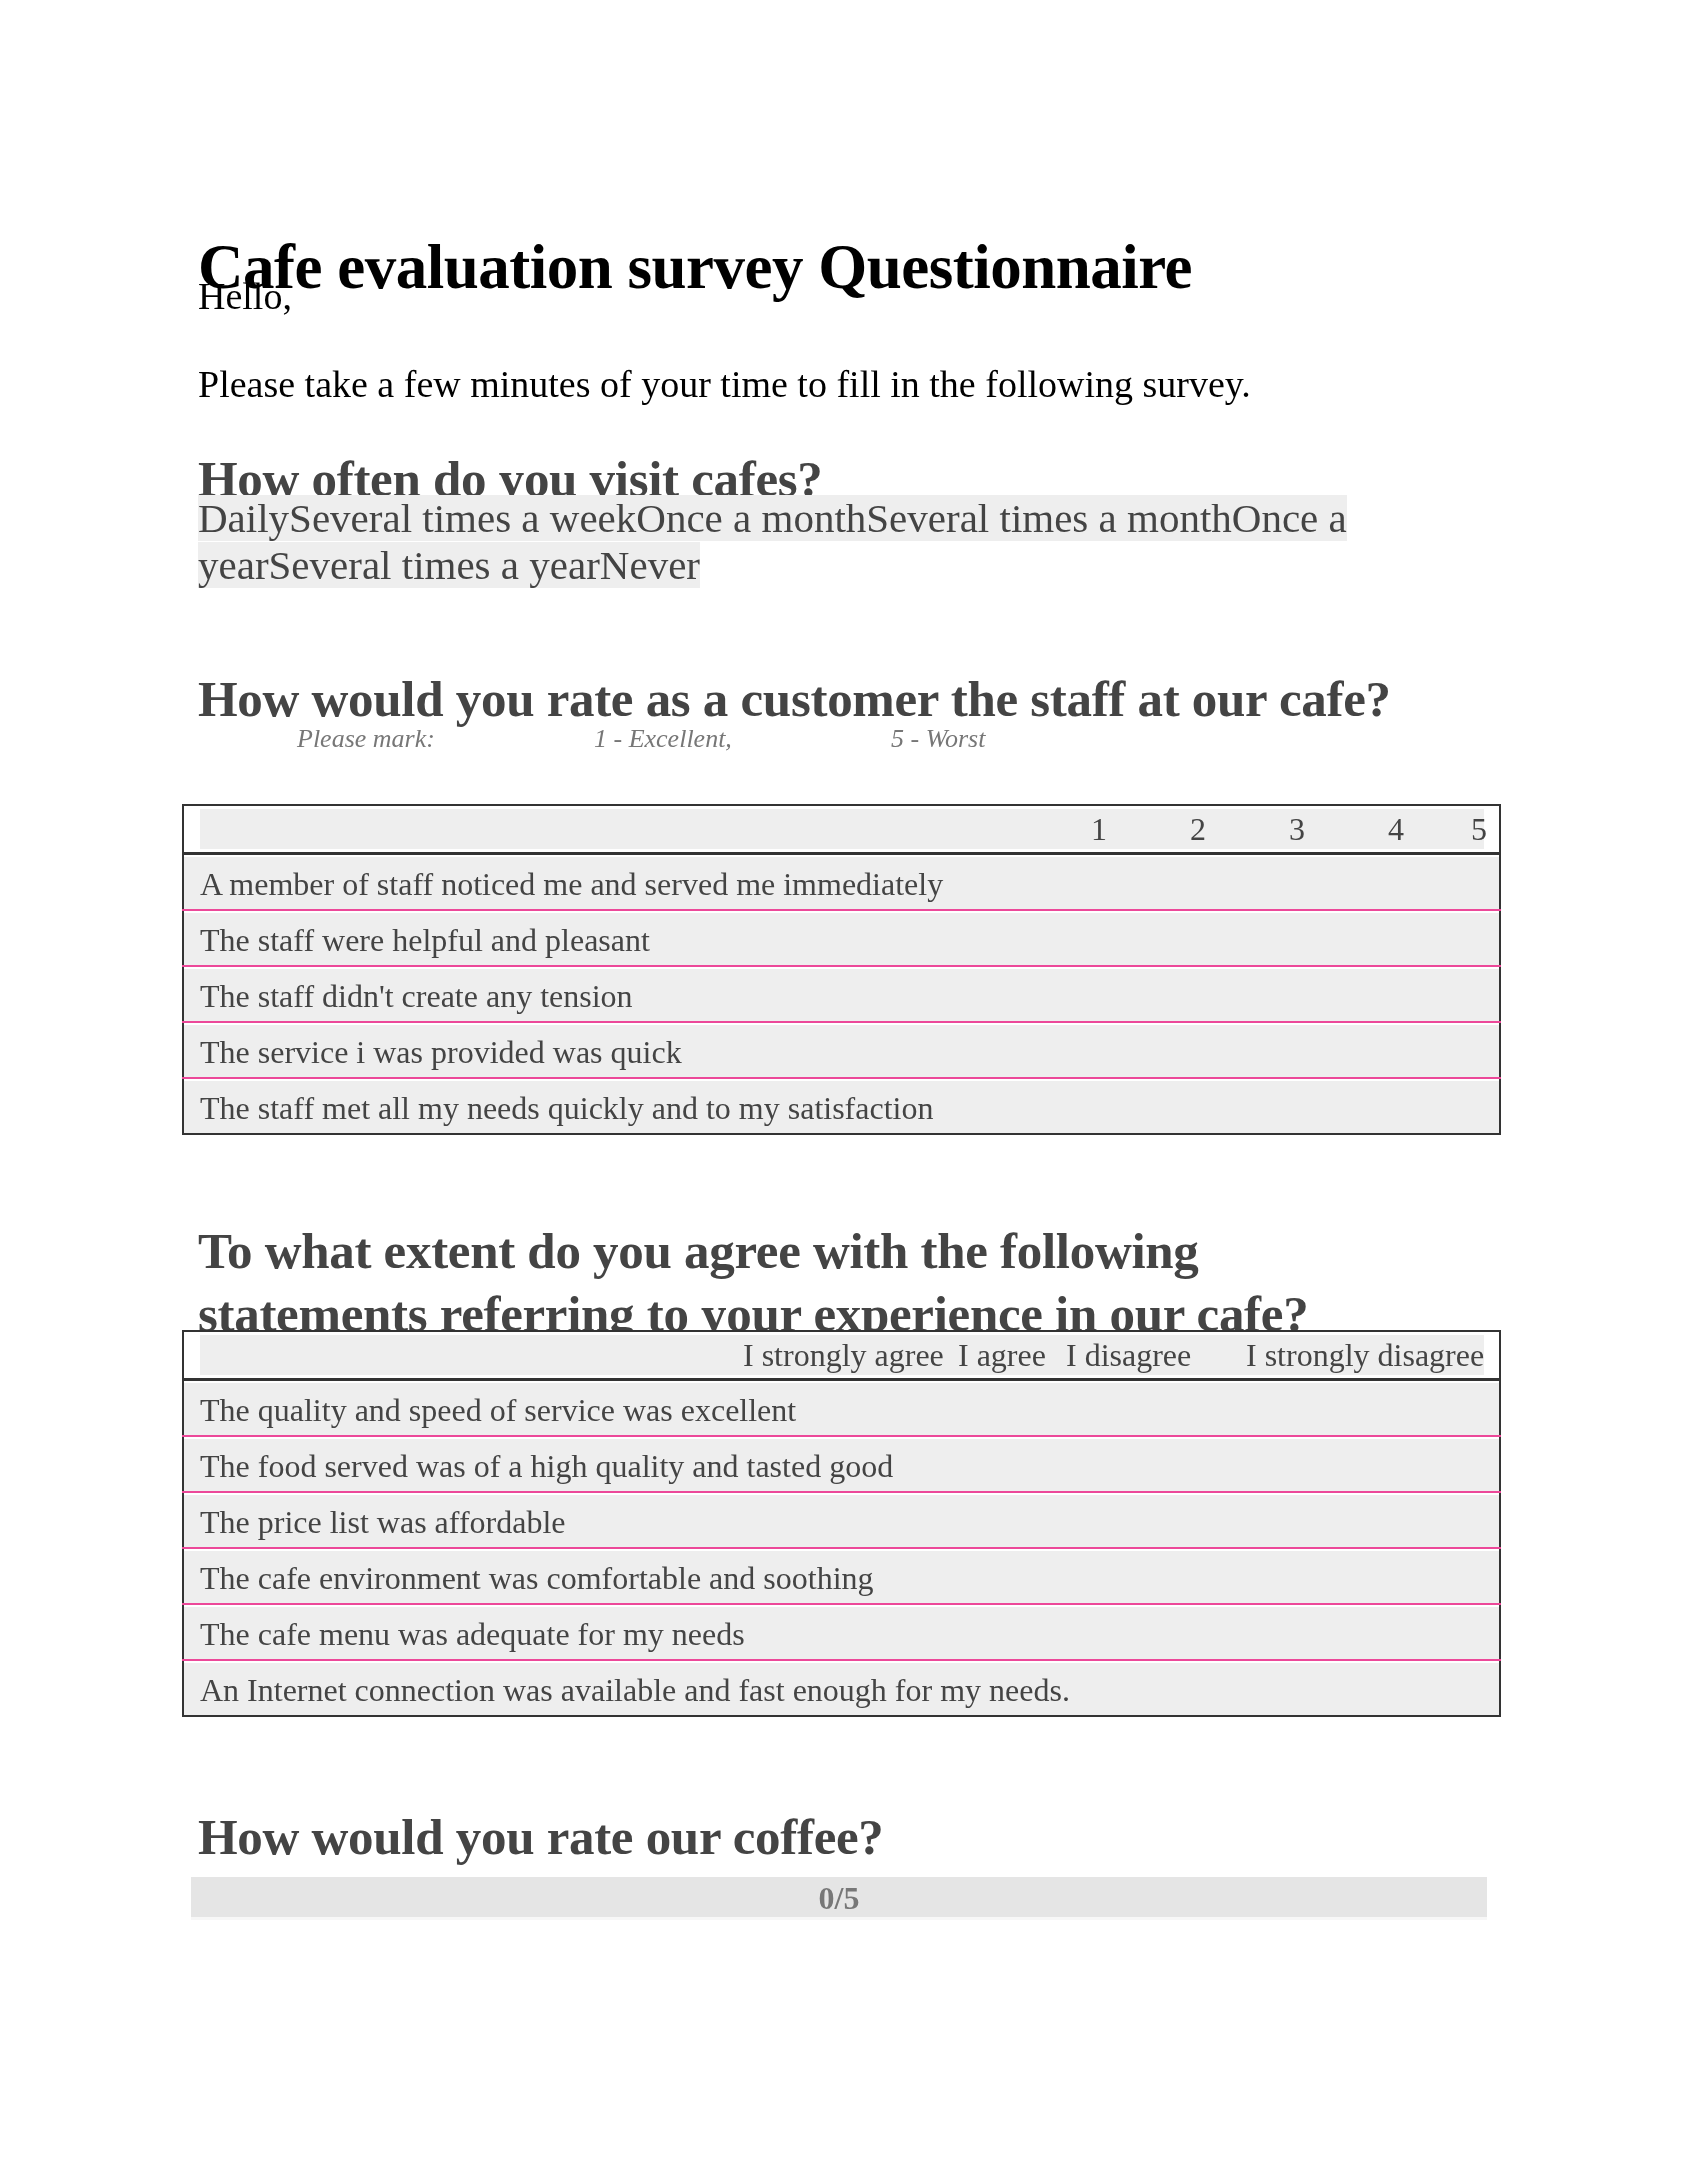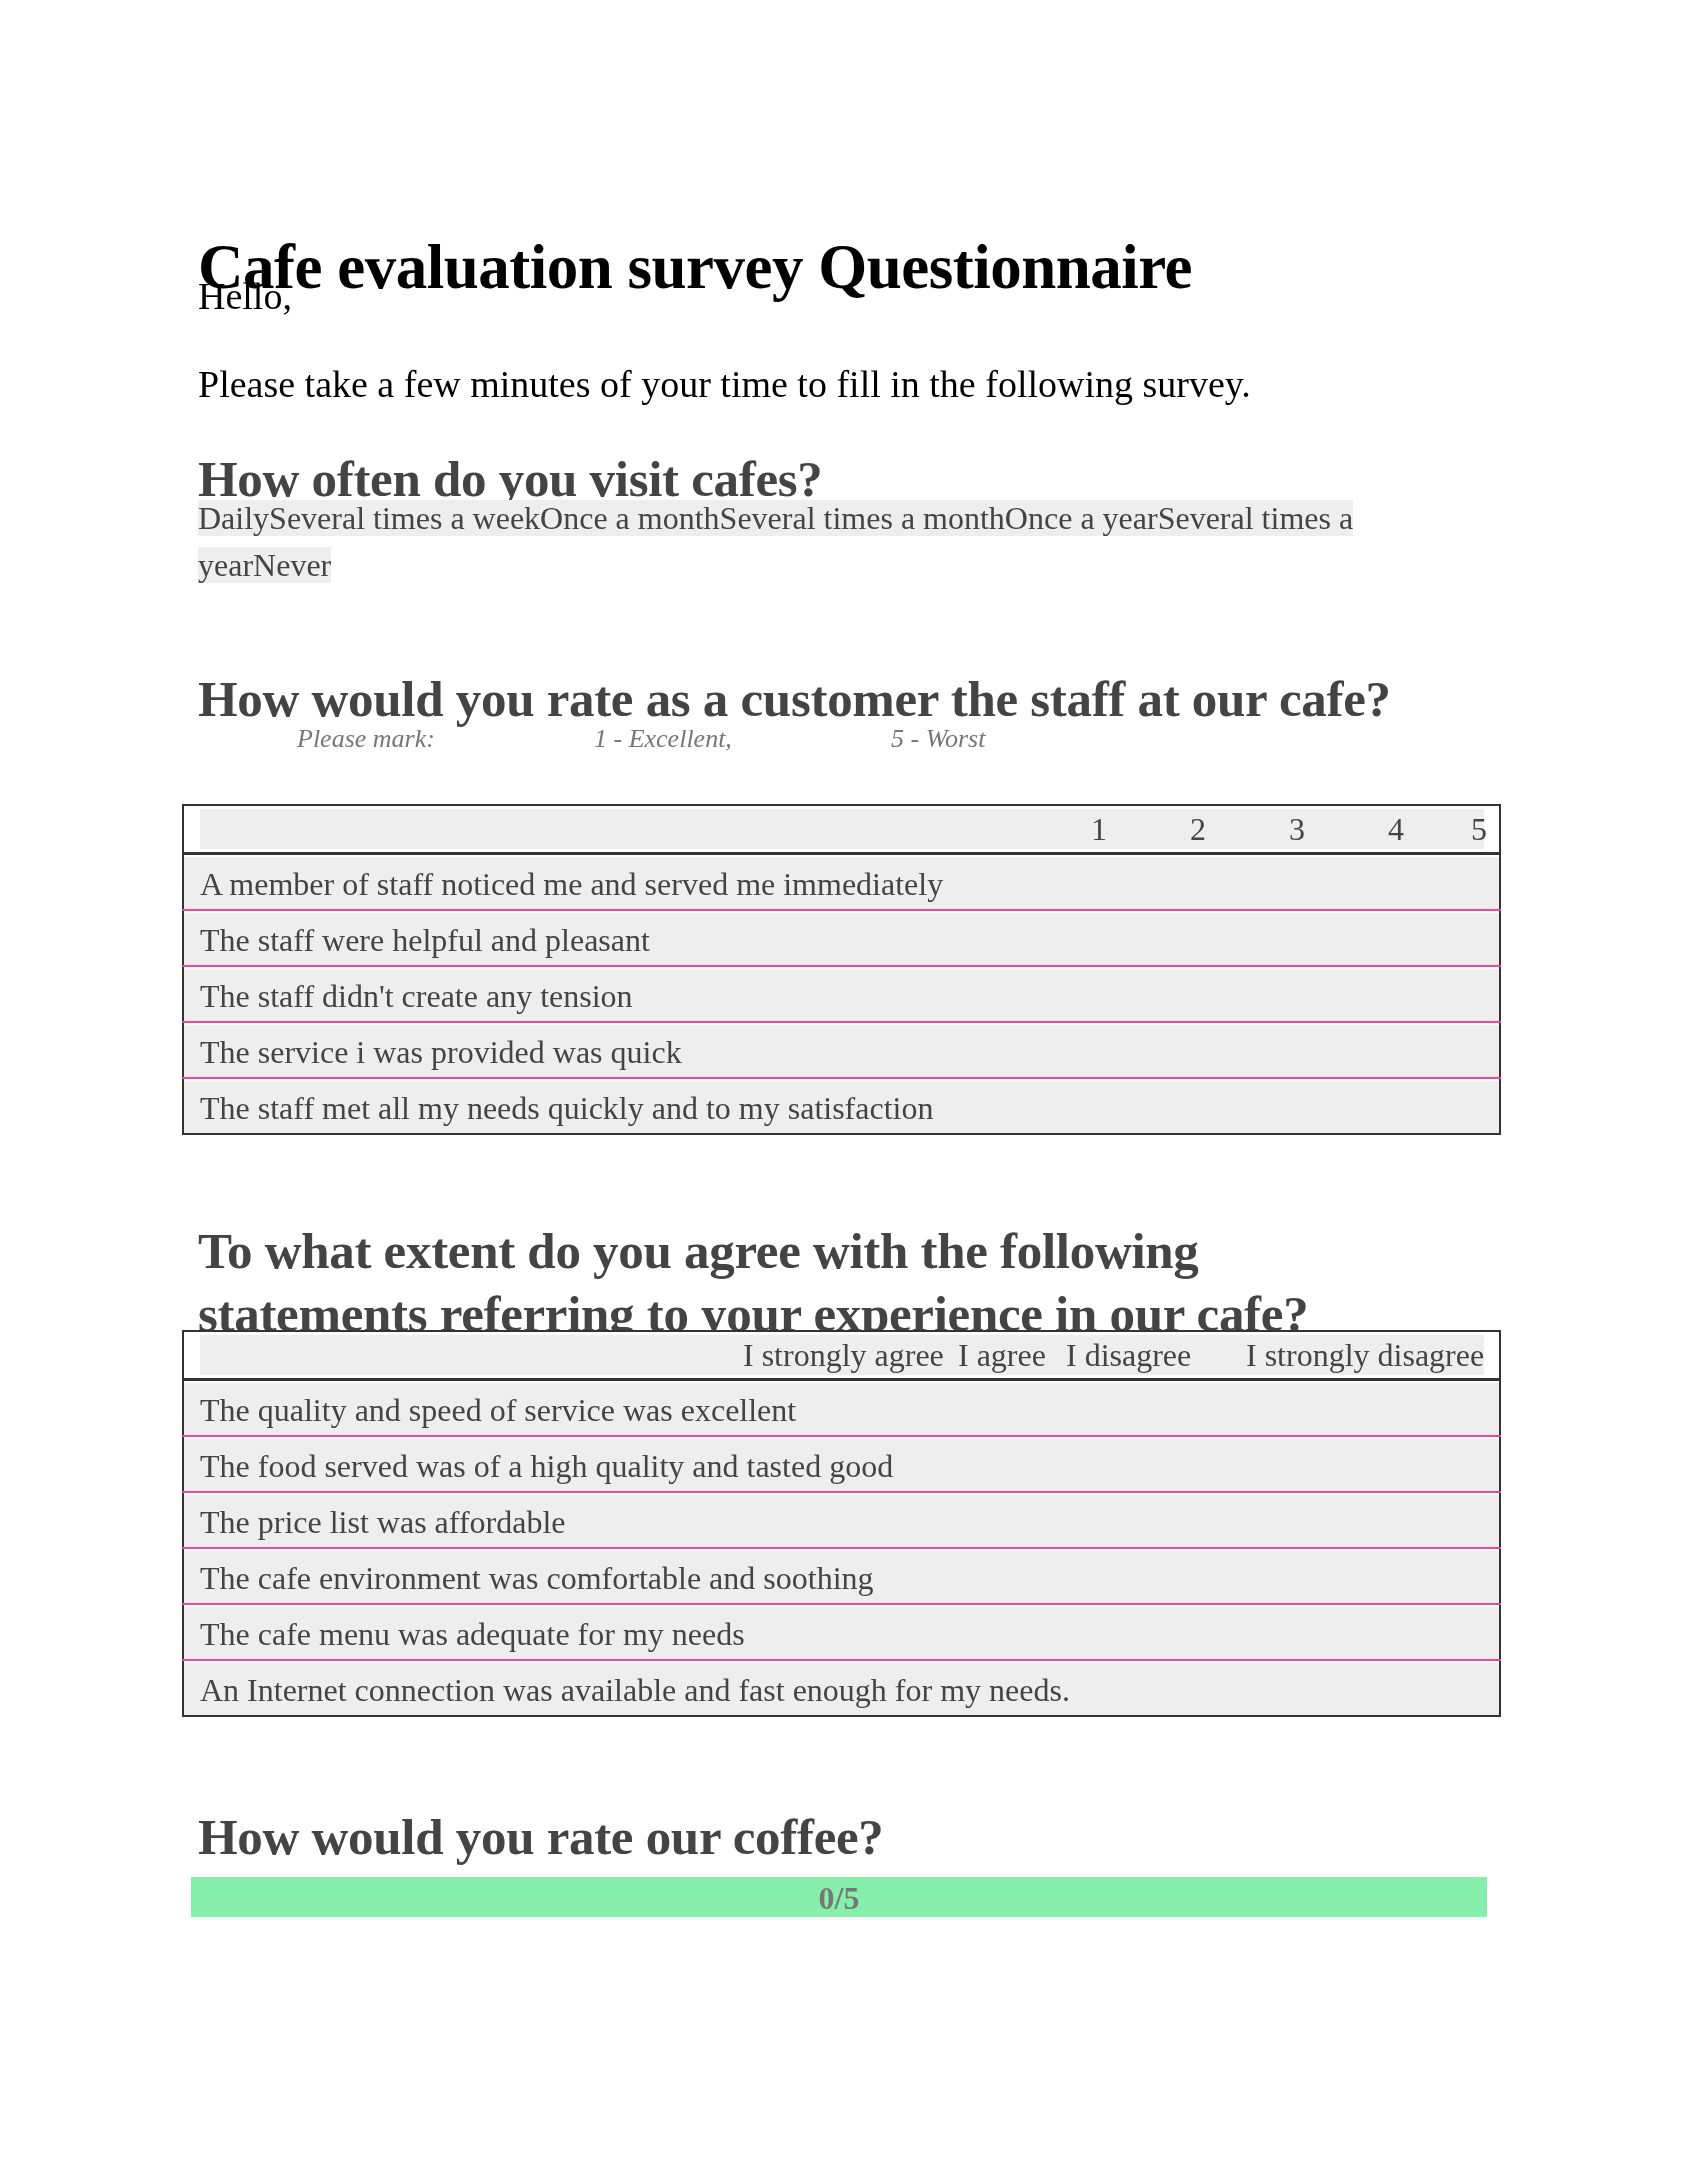--- a/index.html
+++ b/index.html
@@ -38,21 +38,21 @@
   .q-heading {
     left: 198px;
     font-size: 51px; font-weight: bold; color: #444444;
     line-height: 1; white-space: nowrap;
     letter-spacing: -0.3px;
   }
   .q-heading.multiline { line-height: 63px; white-space: normal; width: 1307px; }
 
   .options {
     left: 198px; top: 495px; width: 1287px;
-    font-size: 32px; line-height: 47px; color: #444444;
+    font-size: 41px; line-height: 47px; color: #444444;
   }
   .options .opt-run {
     background: #eeeeee;
     -webkit-box-decoration-break: clone;
     box-decoration-break: clone;
   }
 
   .legend-row {
     top: 724px; left: 0; width: 1433px; height: 34px;
     font-size: 26px; font-style: italic; color: #777777;
@@ -91,21 +91,21 @@
     box-shadow: inset 0 2px 0 #ffffff;
     text-align: left;
     padding-left: 16px;
     padding-top: 6px;
     white-space: nowrap;
   }
   table.survey tr.item-row:last-child td { border-bottom: none; }
 
   .rating-bar {
     left: 191px; top: 1877px; width: 1296px; height: 40px;
-    background: #86efac;
+    background: #e5e5e5;
     border-bottom: 3px solid #f7f7f7;
     text-align: center;
     font-size: 32px; font-weight: bold; color: #777777;
     line-height: 42px;
   }
 </style>
 </head>
 <body>
 
 <h1 class="abs title">Cafe evaluation survey Questionnaire</h1>

